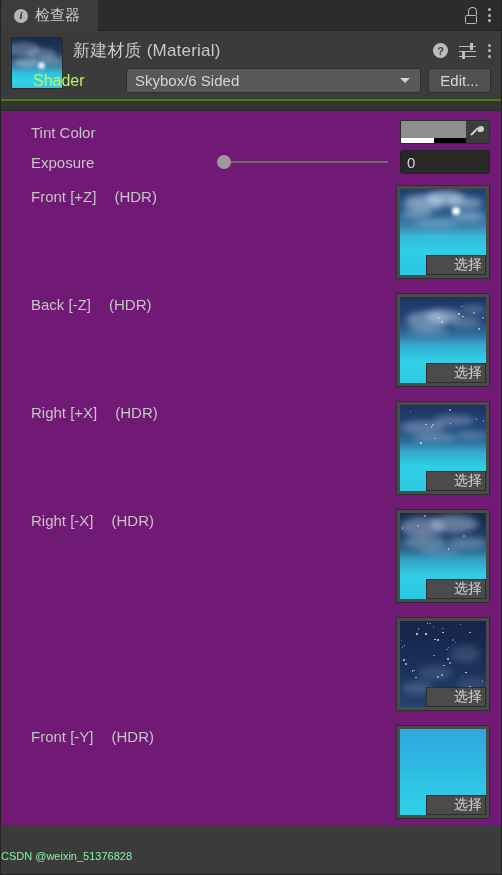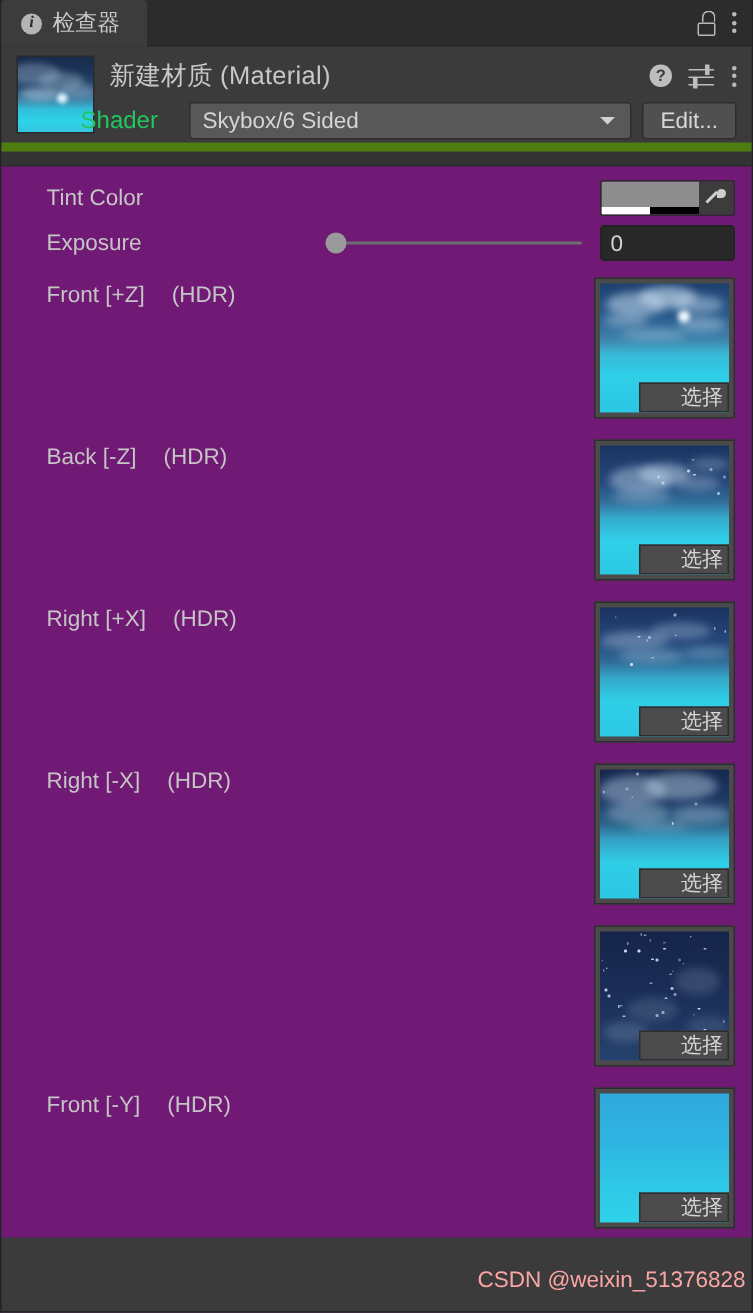--- a/index.html
+++ b/index.html
@@ -69,21 +69,21 @@
     align-items: center; gap: 2.5px;
   }
   .dots i { display: block; width: 3px; height: 3px; border-radius: 50%; background: #b9b9b9; }
 
   
   .obj-header {
     position: relative;
     height: 70px;
     background: #3b3b3b;
     padding: 7px 10px 0 10px;
-    border-bottom: 6px solid #4d7c0f;
+    border-bottom: 2px solid #4d7c0f;
   }
   .mat-preview {
     position: absolute; left: 10px; top: 6px;
     width: 52px; height: 52px;
     border: 1px solid #2a2a2a;
     overflow: hidden;
     background: linear-gradient(to bottom,
        #172c4d 0%, #1c3558 22%, #2b5076 42%,
        #3f7fa3 56%, #31c0dc 70%, #2fd3e8 86%, #35c3df 100%);
   }
@@ -123,21 +123,21 @@
   }
   .preset-icon i:nth-child(4) { left: 11px; top: -0.5px; }
   .preset-icon i:nth-child(5) { left: 3px; top: 8.5px; }
 
   
   .shader-row {
     position: absolute; left: 10px; right: 10px; top: 37px;
     display: flex; align-items: center;
   }
   .shader-label {
-    width: 115px; font-size: 16px; color: #22c55e; padding-left: 22px; text-align: center;
+    width: 115px; font-size: 16px; color: #bef264; padding-left: 22px;
   }
   .shader-dd {
     flex: 1; height: 25px;
     background: #585858;
     border: 1px solid #2e2e2e;
     border-radius: 3px;
     display: flex; align-items: center;
     padding: 0 6px 0 8px;
     color: #d5d5d5; font-size: 15px;
     cursor: default;
@@ -260,22 +260,22 @@
     border: 1px solid #2d2d2d;
     color: #d6d6d6; font-size: 14px;
     display: flex; align-items: center; justify-content: flex-end;
     padding: 0 3px 0 22px;
     cursor: default;
   }
 
   
   .watermark {
     position: absolute; left: 0; right: 0; bottom: 12px;
-    text-align: right;
-    color: #fca5a5; font-size: 15px;
+    text-align: left;
+    color: #86efac; font-size: 11px;
     padding-right: 4px;
     pointer-events: none;
   }
 </style>
 </head>
 <body>
 
 <div id="root">
 
   <div class="tabbar">

